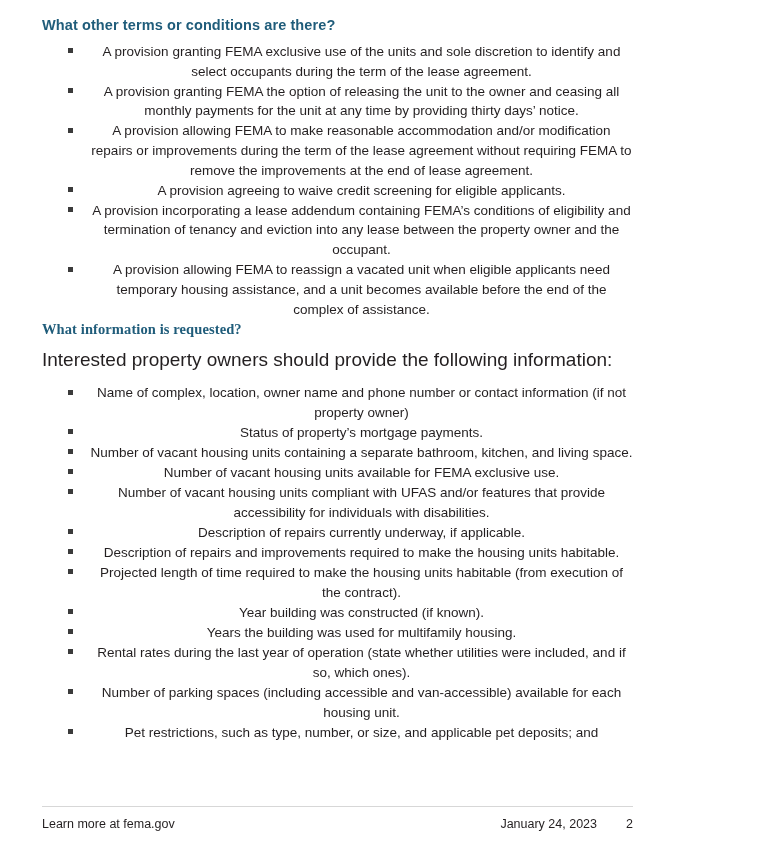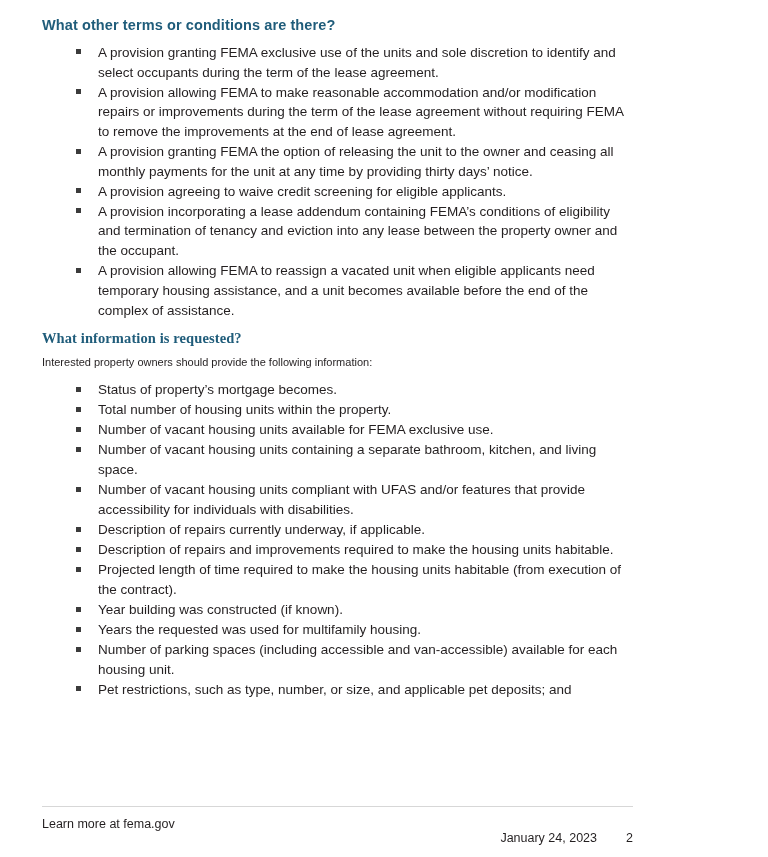--- a/index.html
+++ b/index.html
@@ -28,29 +28,30 @@
     font-weight: bold;
     color: #1f5c7a;
     margin: 0 0 7px 0;
     letter-spacing: 0.1px;
   }
   .section-two-heading {
     margin-top: 28px;
     font-family: Liberation Serif, serif;
   }
   p.intro {
-    font-size: 11px;
+    font-size: 19px;
     line-height: 1.45;
     margin: 0 0 10px 0;
     color: #231f20;
   }
   ul.bullets {
     list-style: none;
-    margin: 8px;
+    margin: 0;
     padding: 0;
+    text-align: center;
   }
   ul.bullets li {
     position: relative;
     padding-left: 48px;
     font-size: 13.5px;
     line-height: 1.47;
     margin-bottom: 0px;
     color: #231f20;
   }
   ul.bullets li .sq {
@@ -72,21 +73,20 @@
     left: 42px;
     right: 24px;
     bottom: 18px;
     height: 22px;
     border-top: 1px solid #d7d7d7;
     padding-top: 10px;
     font-size: 12.5px;
     color: #231f20;
     display: flex;
     align-items: baseline;
-    flex-direction: column;
   }
   .footer .left {
     flex: 0 0 auto;
   }
   .footer .right {
     margin-left: auto;
     display: flex;
     align-items: center;
     gap: 26px;
   }
@@ -97,42 +97,44 @@
 </style>
 </head>
 <body>
 
 <div class="page">
 
   <h2 class="section-heading">What other terms or conditions are there?</h2>
 
   <ul class="bullets list-one">
     <li><span class="sq"></span><span>A provision granting FEMA exclusive use of the units and sole discretion to identify and select occupants during the term of the lease agreement.</span></li>
+    <li><span class="sq"></span><span>A provision granting FEMA the option of releasing the unit to the owner and ceasing all monthly payments for the unit at any time by providing thirty days’ notice.</span></li>
     <li><span class="sq"></span><span>A provision allowing FEMA to make reasonable accommodation and/or modification repairs or improvements during the term of the lease agreement without requiring FEMA to remove the improvements at the end of lease agreement.</span></li>
-    <li><span class="sq"></span><span>A provision granting FEMA the option of releasing the unit to the owner and ceasing all monthly payments for the unit at any time by providing thirty days’ notice.</span></li>
     <li><span class="sq"></span><span>A provision agreeing to waive credit screening for eligible applicants.</span></li>
     <li><span class="sq"></span><span>A provision incorporating a lease addendum containing FEMA’s conditions of eligibility and termination of tenancy and eviction into any lease between the property owner and the occupant.</span></li>
     <li><span class="sq"></span><span>A provision allowing FEMA to reassign a vacated unit when eligible applicants need temporary housing assistance, and a unit becomes available before the end of the complex of assistance.</span></li>
   </ul>
 
   <h2 class="section-heading section-two-heading">What information is requested?</h2>
 
   <p class="intro">Interested property owners should provide the following information:</p>
 
   <ul class="bullets list-two tight">
-    <li><span class="sq"></span><span>Status of property’s mortgage becomes.</span></li>
-    <li><span class="sq"></span><span>Total number of housing units within the property.</span></li>
+    <li><span class="sq"></span><span>Name of complex, location, owner name and phone number or contact information (if not property owner)</span></li>
+    <li><span class="sq"></span><span>Status of property’s mortgage payments.</span></li>
+    <li><span class="sq"></span></li>
+    <li><span class="sq"></span><span>Number of vacant housing units containing a separate bathroom, kitchen, and living space.</span></li>
     <li><span class="sq"></span><span>Number of vacant housing units available for FEMA exclusive use.</span></li>
-    <li><span class="sq"></span><span>Number of vacant housing units containing a separate bathroom, kitchen, and living space.</span></li>
     <li><span class="sq"></span><span>Number of vacant housing units compliant with UFAS and/or features that provide accessibility for individuals with disabilities.</span></li>
     <li><span class="sq"></span><span>Description of repairs currently underway, if applicable.</span></li>
     <li><span class="sq"></span><span>Description of repairs and improvements required to make the housing units habitable.</span></li>
     <li><span class="sq"></span><span>Projected length of time required to make the housing units habitable (from execution of the contract).</span></li>
     <li><span class="sq"></span><span>Year building was constructed (if known).</span></li>
-    <li><span class="sq"></span><span>Years the requested was used for multifamily housing.</span></li>
+    <li><span class="sq"></span><span>Years the building was used for multifamily housing.</span></li>
+    <li><span class="sq"></span><span>Rental rates during the last year of operation (state whether utilities were included, and if so, which ones).</span></li>
     <li><span class="sq"></span><span>Number of parking spaces (including accessible and van-accessible) available for each housing unit.</span></li>
     <li><span class="sq"></span><span>Pet restrictions, such as type, number, or size, and applicable pet deposits; and</span></li>
   </ul>
 
   <div class="footer">
     <span class="left">Learn more at fema.gov</span>
     <span class="right">
       <span>January 24, 2023</span>
       <span class="page-num">2</span>
     </span>

